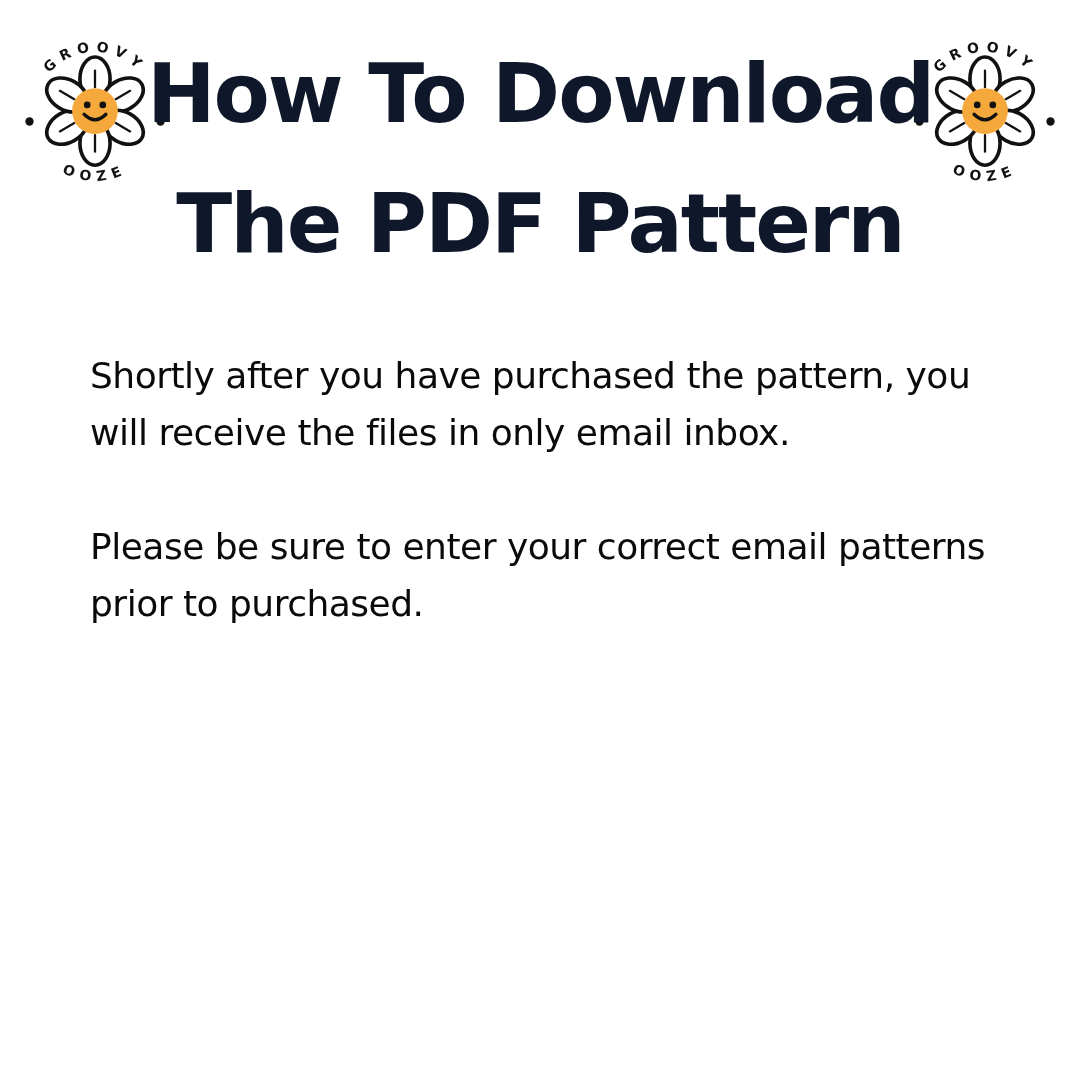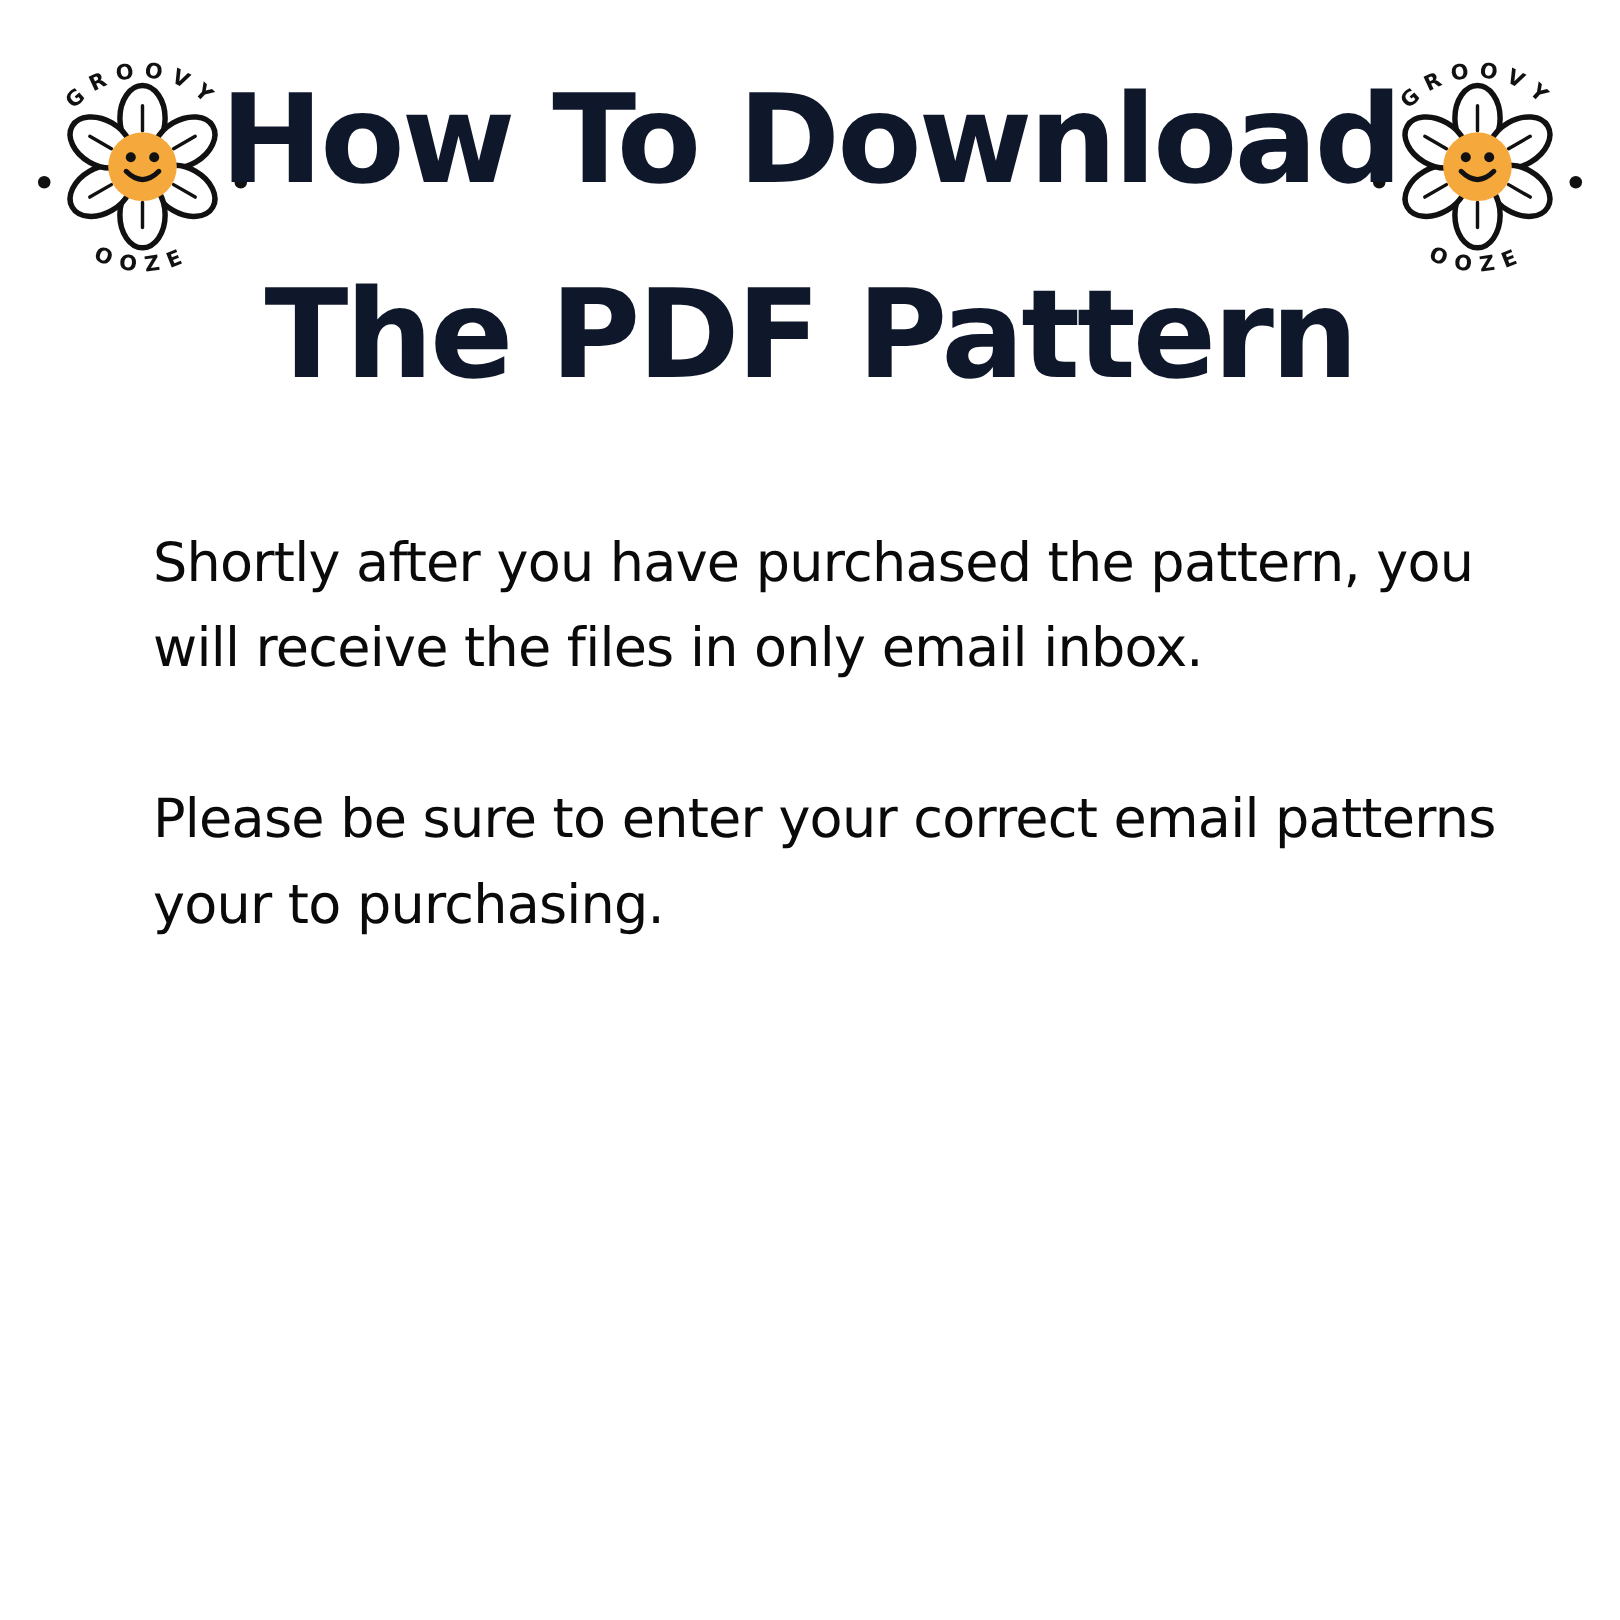--- a/index.html
+++ b/index.html
@@ -42,21 +42,21 @@
     position: absolute;
     top: 347px;
     left: 90px;
     width: 920px;
     font-size: 36px;
     line-height: 57px;
     letter-spacing: -0.5px;
     font-weight: 500;
     color: #0a0a0a;
   }
-  .para { margin: 0 0 57px 12px; }
+  .para { margin: 0 0 57px 0; }
   .para:last-child { margin-bottom: 0; }
 </style>
 </head>
 <body>
 
 <div class="canvas">
 
   <svg class="logo logo-left" viewBox="0 0 140 150">
     <defs>
       <path id="topArcL" d="M 13 78 A 57 57 0 0 1 127 78" fill="none"></path>
@@ -136,17 +136,17 @@
     <div>The PDF Pattern</div>
   </div>
 
   <div class="body-text">
     <div class="para">
       <div>Shortly after you have purchased the pattern, you</div>
       <div>will receive the files in only email inbox.</div>
     </div>
     <div class="para">
       <div>Please be sure to enter your correct email patterns</div>
-      <div>your to purchasing.</div>
+      <div>prior to purchased.</div>
     </div>
   </div>
 
 </div>
 
 </body></html>

